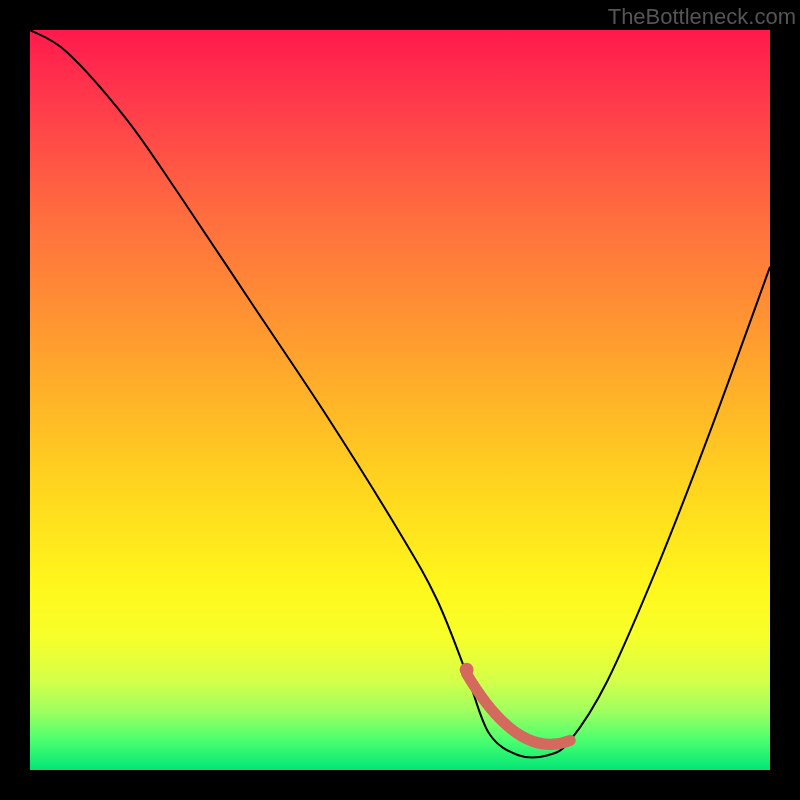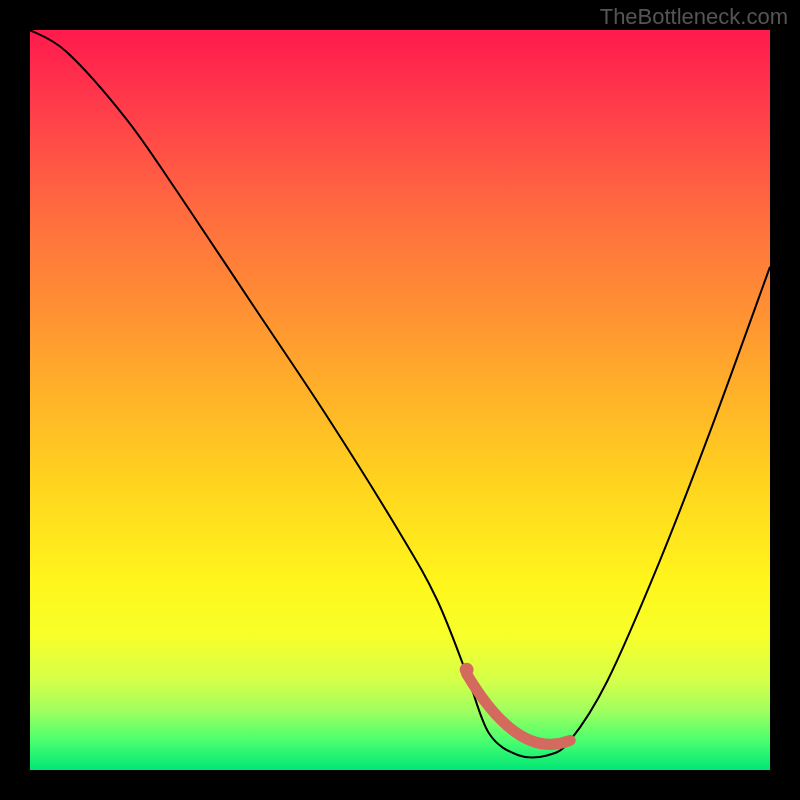--- a/index.html
+++ b/index.html
@@ -7,21 +7,21 @@
     width: 800px;
     height: 800px;
     background: #000;
     position: relative;
     font-family: Arial, sans-serif;
     overflow: hidden;
   }
   .watermark {
     position: absolute;
     top: 4px;
-    right: 12px;
+    right: 4px;
     color: #555;
     font-size: 22px;
     font-weight: 500;
     z-index: 10;
   }
   .plot-area {
     position: absolute;
     left: 30px;
     top: 30px;
     width: 740px;

